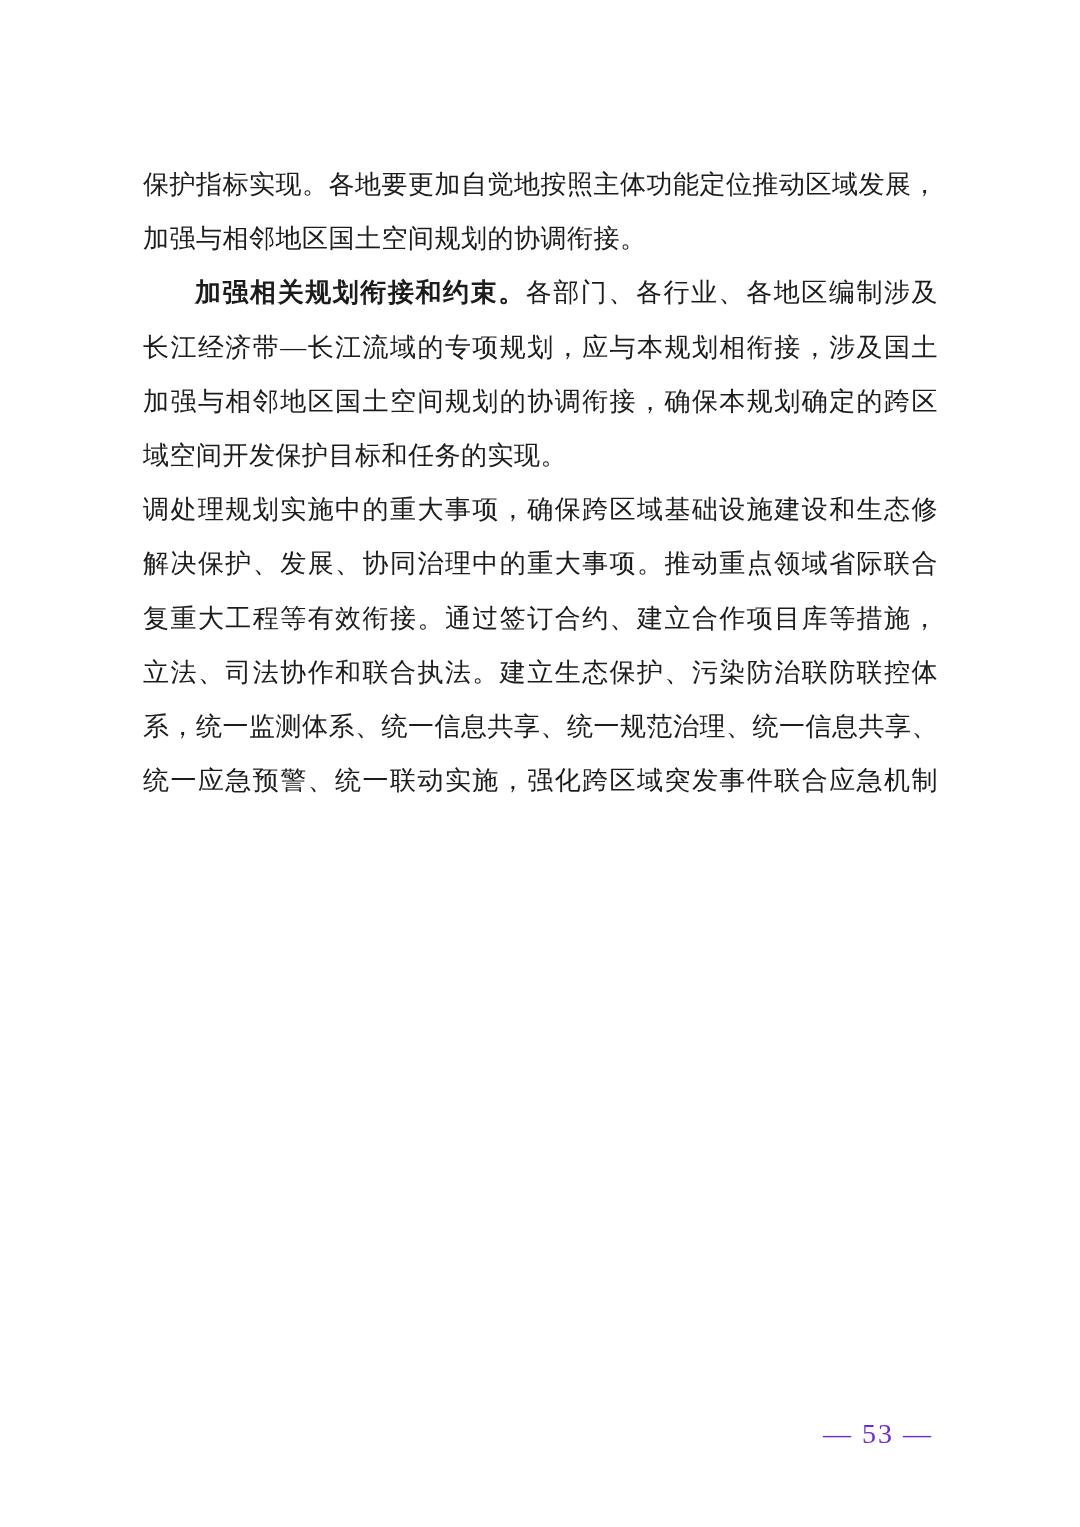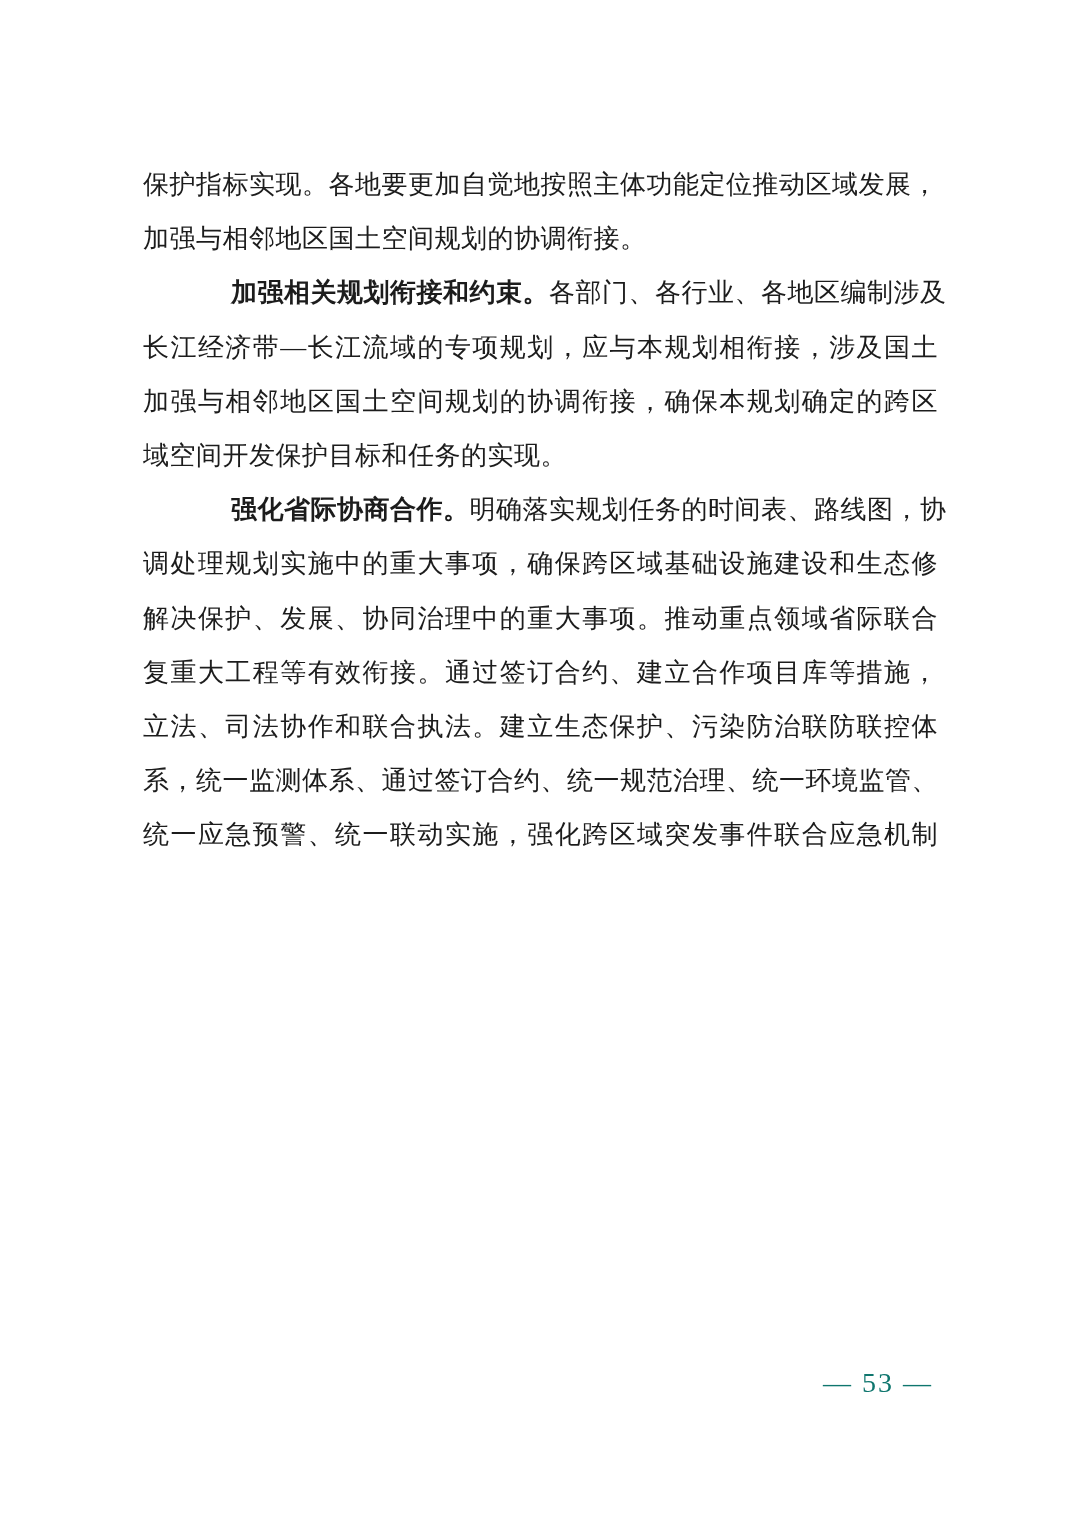--- a/index.html
+++ b/index.html
@@ -36,53 +36,51 @@
     letter-spacing: 0.5px;
   }
   .line.indent {
     padding-left: 52px;
   }
   .line.para-end {
     text-align-last: left;
   }
   .lead {
     font-weight: bold;
-    margin-left: 36px;
   }
   .footer {
     position: absolute;
-    top: 1332px;
+    top: 1383px;
     right: 147px;
     font-size: 28px;
     line-height: 34px;
-    color: #0f766e;
+    color: #6d28d9;
     letter-spacing: 2px;
     white-space: pre;
   }
 </style>
 </head>
 <body>
 
 <div class="page">
 
   <main class="text-block">
     <div class="line"><span>保护指标实现。各地要更加自觉地按照主体功能定位推动区域发展，</span></div>
     <div class="line para-end"><span>加强与相邻地区国土空间规划的协调衔接。</span></div>
 
     <div class="line indent"><b class="lead">加强相关规划衔接和约束。</b><span>各部门、各行业、各地区编制涉及</span></div>
     <div class="line"><span>长江经济带—长江流域的专项规划，应与本规划相衔接，涉及国土</span></div>
     <div class="line"><span>加强与相邻地区国土空间规划的协调衔接，确保本规划确定的跨区</span></div>
     <div class="line para-end"><span>域空间开发保护目标和任务的实现。</span></div>
 
-    <div class="line indent"><b class="lead">强化省际协商合作。</b><span>明确落实规划任务的时间表、路线图，协</span></div>
     <div class="line"><span>调处理规划实施中的重大事项，确保跨区域基础设施建设和生态修</span></div>
     <div class="line"><span>解决保护、发展、协同治理中的重大事项。推动重点领域省际联合</span></div>
     <div class="line"><span>复重大工程等有效衔接。通过签订合约、建立合作项目库等措施，</span></div>
     <div class="line"><span>立法、司法协作和联合执法。建立生态保护、污染防治联防联控体</span></div>
-    <div class="line"><span>系，统一监测体系、通过签订合约、统一规范治理、统一环境监管、</span></div>
+    <div class="line"><span>系，统一监测体系、统一信息共享、统一规范治理、统一信息共享、</span></div>
     <div class="line"><span>统一应急预警、统一联动实施，强化跨区域突发事件联合应急机制</span></div>
   </main>
 
   <footer class="footer">
     <span>— 53 —</span>
   </footer>
 
 </div>
 
 </body></html>

